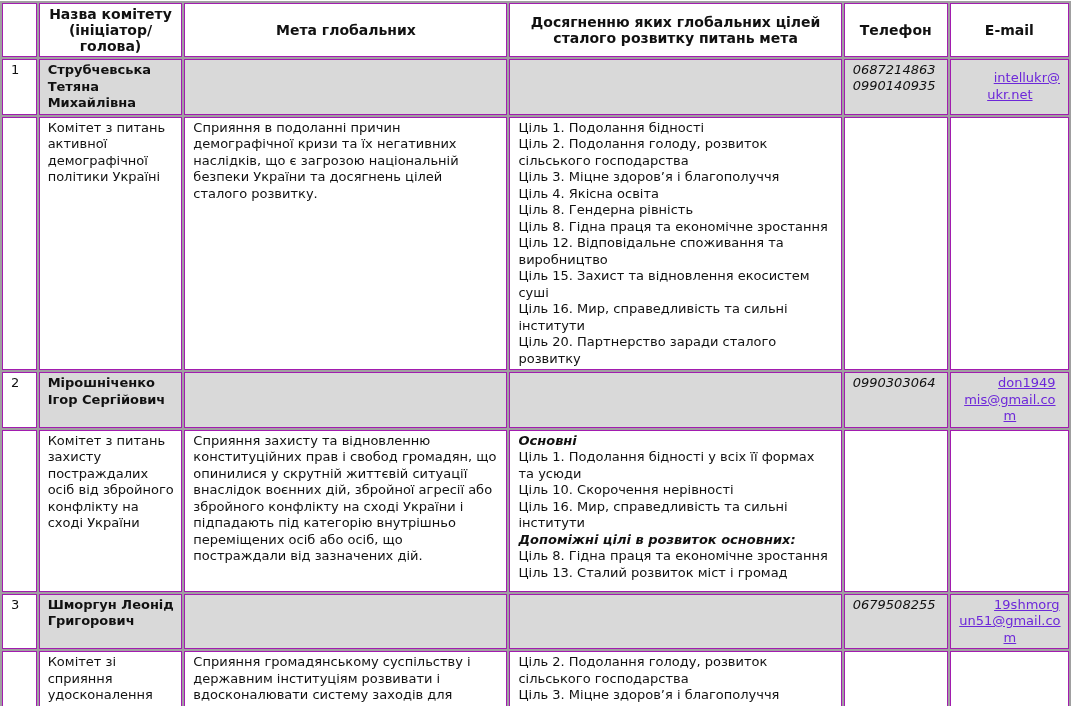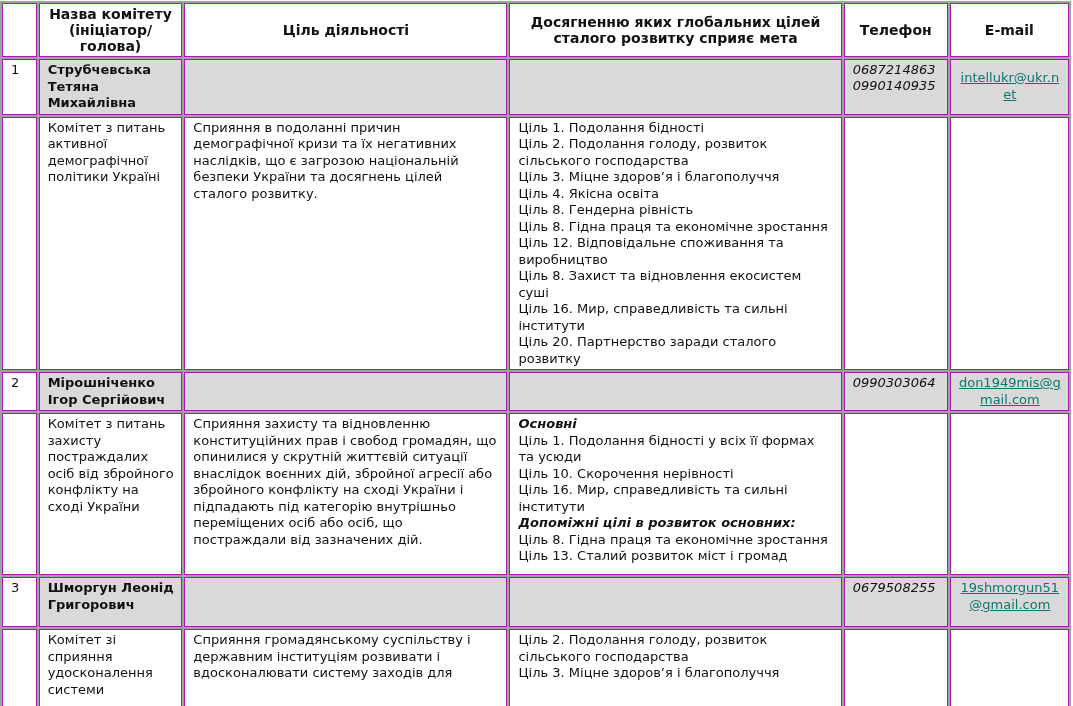--- a/index.html
+++ b/index.html
@@ -22,42 +22,42 @@
     font-size: 14px; line-height: 16px; color: #111; padding: 2px 6px;
     height: 48px;
   }
   tr.person td { background: #d9d9d9; }
   tr.person td.num { background: #ffffff; }
   td.num { padding-left: 9px; }
   .name { font-weight: bold; }
   td.phone { text-align: left; line-height: 16px; font-style: italic; }
   td.email { text-align: center; }
   td.email.left { text-align: center; }
-  a.mail { color: #0f766e; text-decoration: underline; }
+  a.mail { color: #6d28d9; text-decoration: underline; margin-left: 34px; }
   .goal-line { display: block; }
   .goal-head { display: block; font-weight: bold; font-style: italic; }
 </style>
 </head>
 <body>
 
 <table class="committees">
   <colgroup>
     <col style="width:34px">
     <col style="width:141px">
     <col style="width:317px">
     <col style="width:326px">
     <col style="width:102px">
     <col style="width:117px">
   </colgroup>
   <thead>
     <tr>
       <th></th>
       <th>Назва комітету (ініціатор/голова)</th>
-      <th>Ціль діяльності</th>
-      <th>Досягненню яких глобальних цілей сталого розвитку сприяє мета</th>
+      <th>Мета глобальних</th>
+      <th>Досягненню яких глобальних цілей сталого розвитку питань мета</th>
       <th>Телефон</th>
       <th>E-mail</th>
     </tr>
   </thead>
   <tbody>
 
     <tr class="person" style="height:50px">
       <td class="num">1</td>
       <td class="name">Струбчевська Тетяна Михайлівна</td>
       <td></td>
@@ -76,21 +76,21 @@
       <td>Комітет з питань активної демографічної політики Україні</td>
       <td>Сприяння в подоланні причин демографічної кризи та їх негативних наслідків, що є загрозою національній безпеки України та досягнень цілей сталого розвитку.</td>
       <td>
         <span class="goal-line">Ціль 1. Подолання бідності</span>
         <span class="goal-line">Ціль 2. Подолання голоду, розвиток сільського господарства</span>
         <span class="goal-line">Ціль 3. Міцне здоров’я і благополуччя</span>
         <span class="goal-line">Ціль 4. Якісна освіта</span>
         <span class="goal-line">Ціль 8. Гендерна рівність</span>
         <span class="goal-line">Ціль 8. Гідна праця та економічне зростання</span>
         <span class="goal-line">Ціль 12. Відповідальне споживання та виробництво</span>
-        <span class="goal-line">Ціль 8. Захист та відновлення екосистем суші</span>
+        <span class="goal-line">Ціль 15. Захист та відновлення екосистем суші</span>
         <span class="goal-line">Ціль 16. Мир, справедливість та сильні інститути</span>
         <span class="goal-line">Ціль 20. Партнерство заради сталого розвитку</span>
       </td>
       <td></td>
       <td></td>
     </tr>
 
     <tr class="person" style="height:33px">
       <td class="num">2</td>
       <td class="name">Мірошніченко Ігор Сергійович</td>

